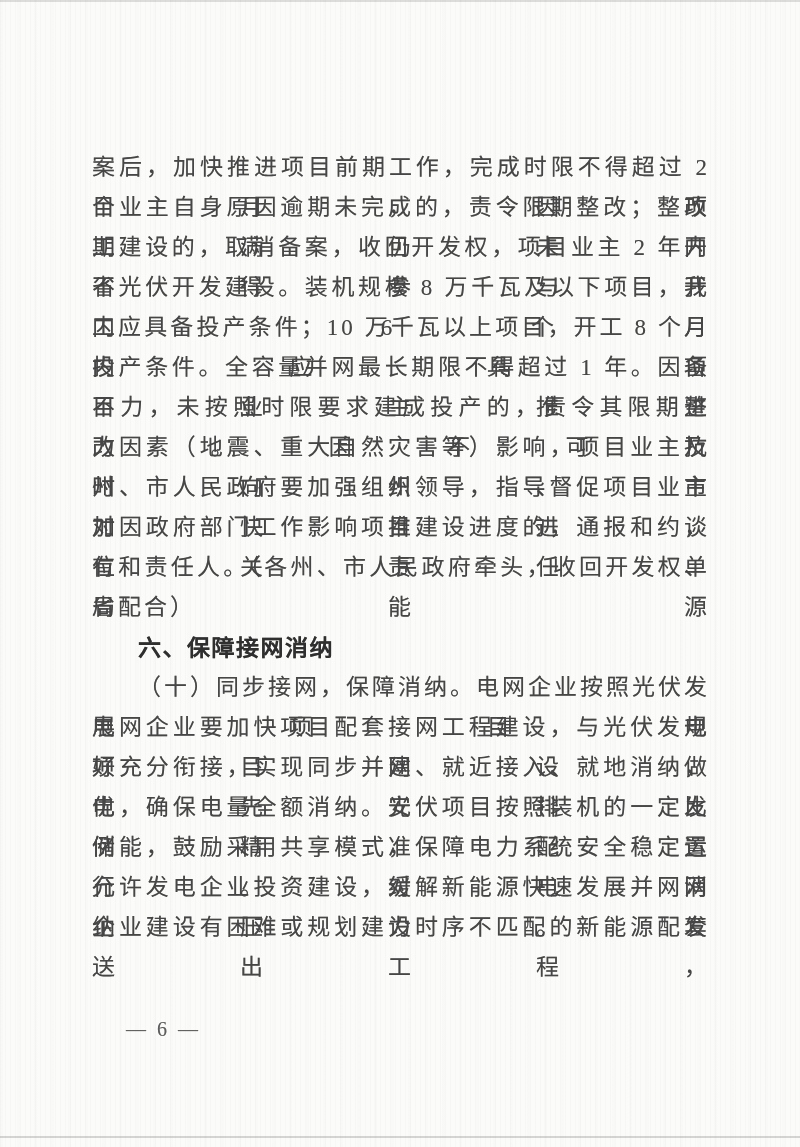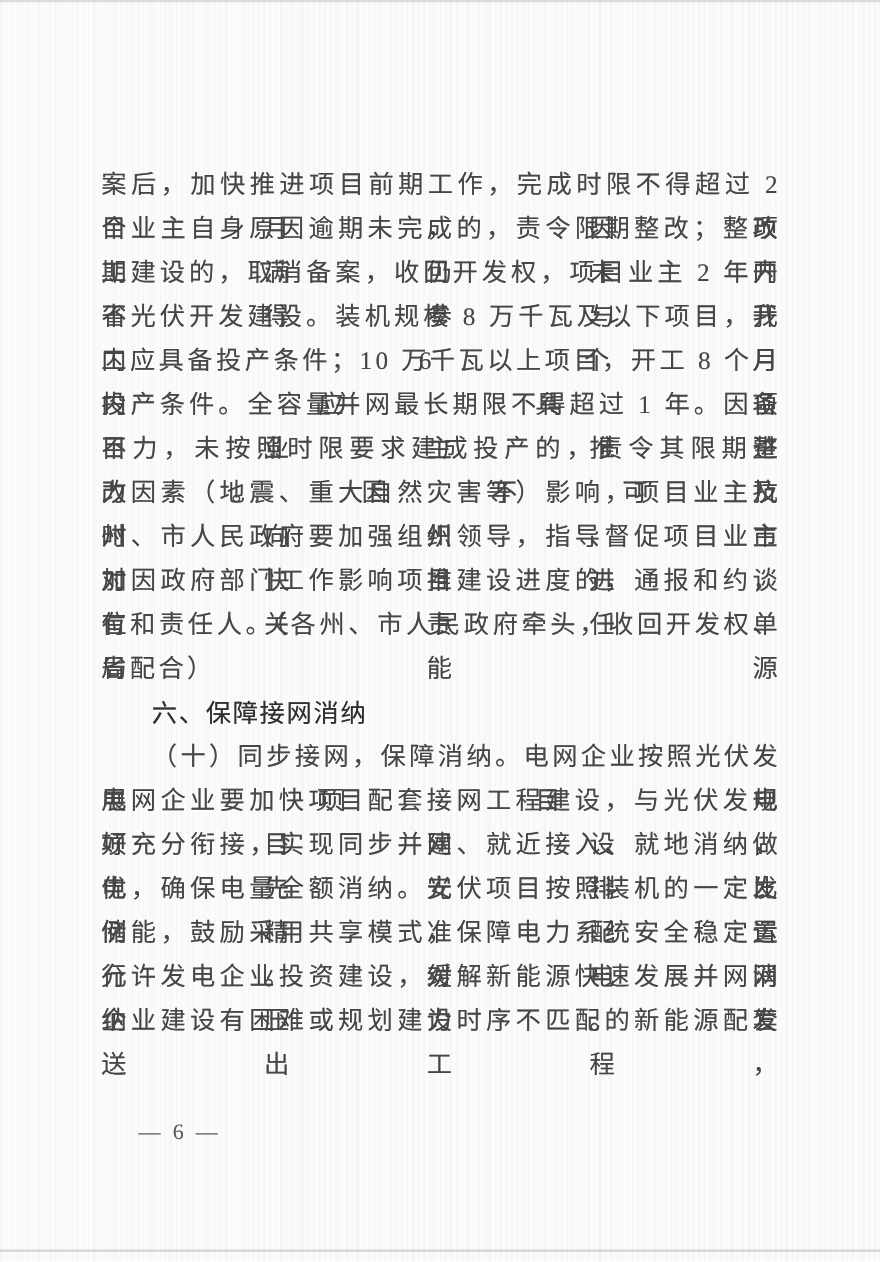--- a/index.html
+++ b/index.html
@@ -65,21 +65,21 @@
     text-align: center;
     text-align-last: left;
   }
   
   .line.indent {
     text-indent: 2em;
   }
   
   .line.heading {
     font-family: "Liberation Sans", "DejaVu Sans", sans-serif;
-    font-weight: 400;
+    font-weight: 700;
     color: #2f2f2f;
     letter-spacing: 1.5px;
     text-indent: 2em;
     text-align: right;
     text-align-last: left;
     text-shadow: 0 0 0.4px rgba(40,40,40,0.6);
   }
   .page-footer {
     position: absolute;
     left: 126px;

